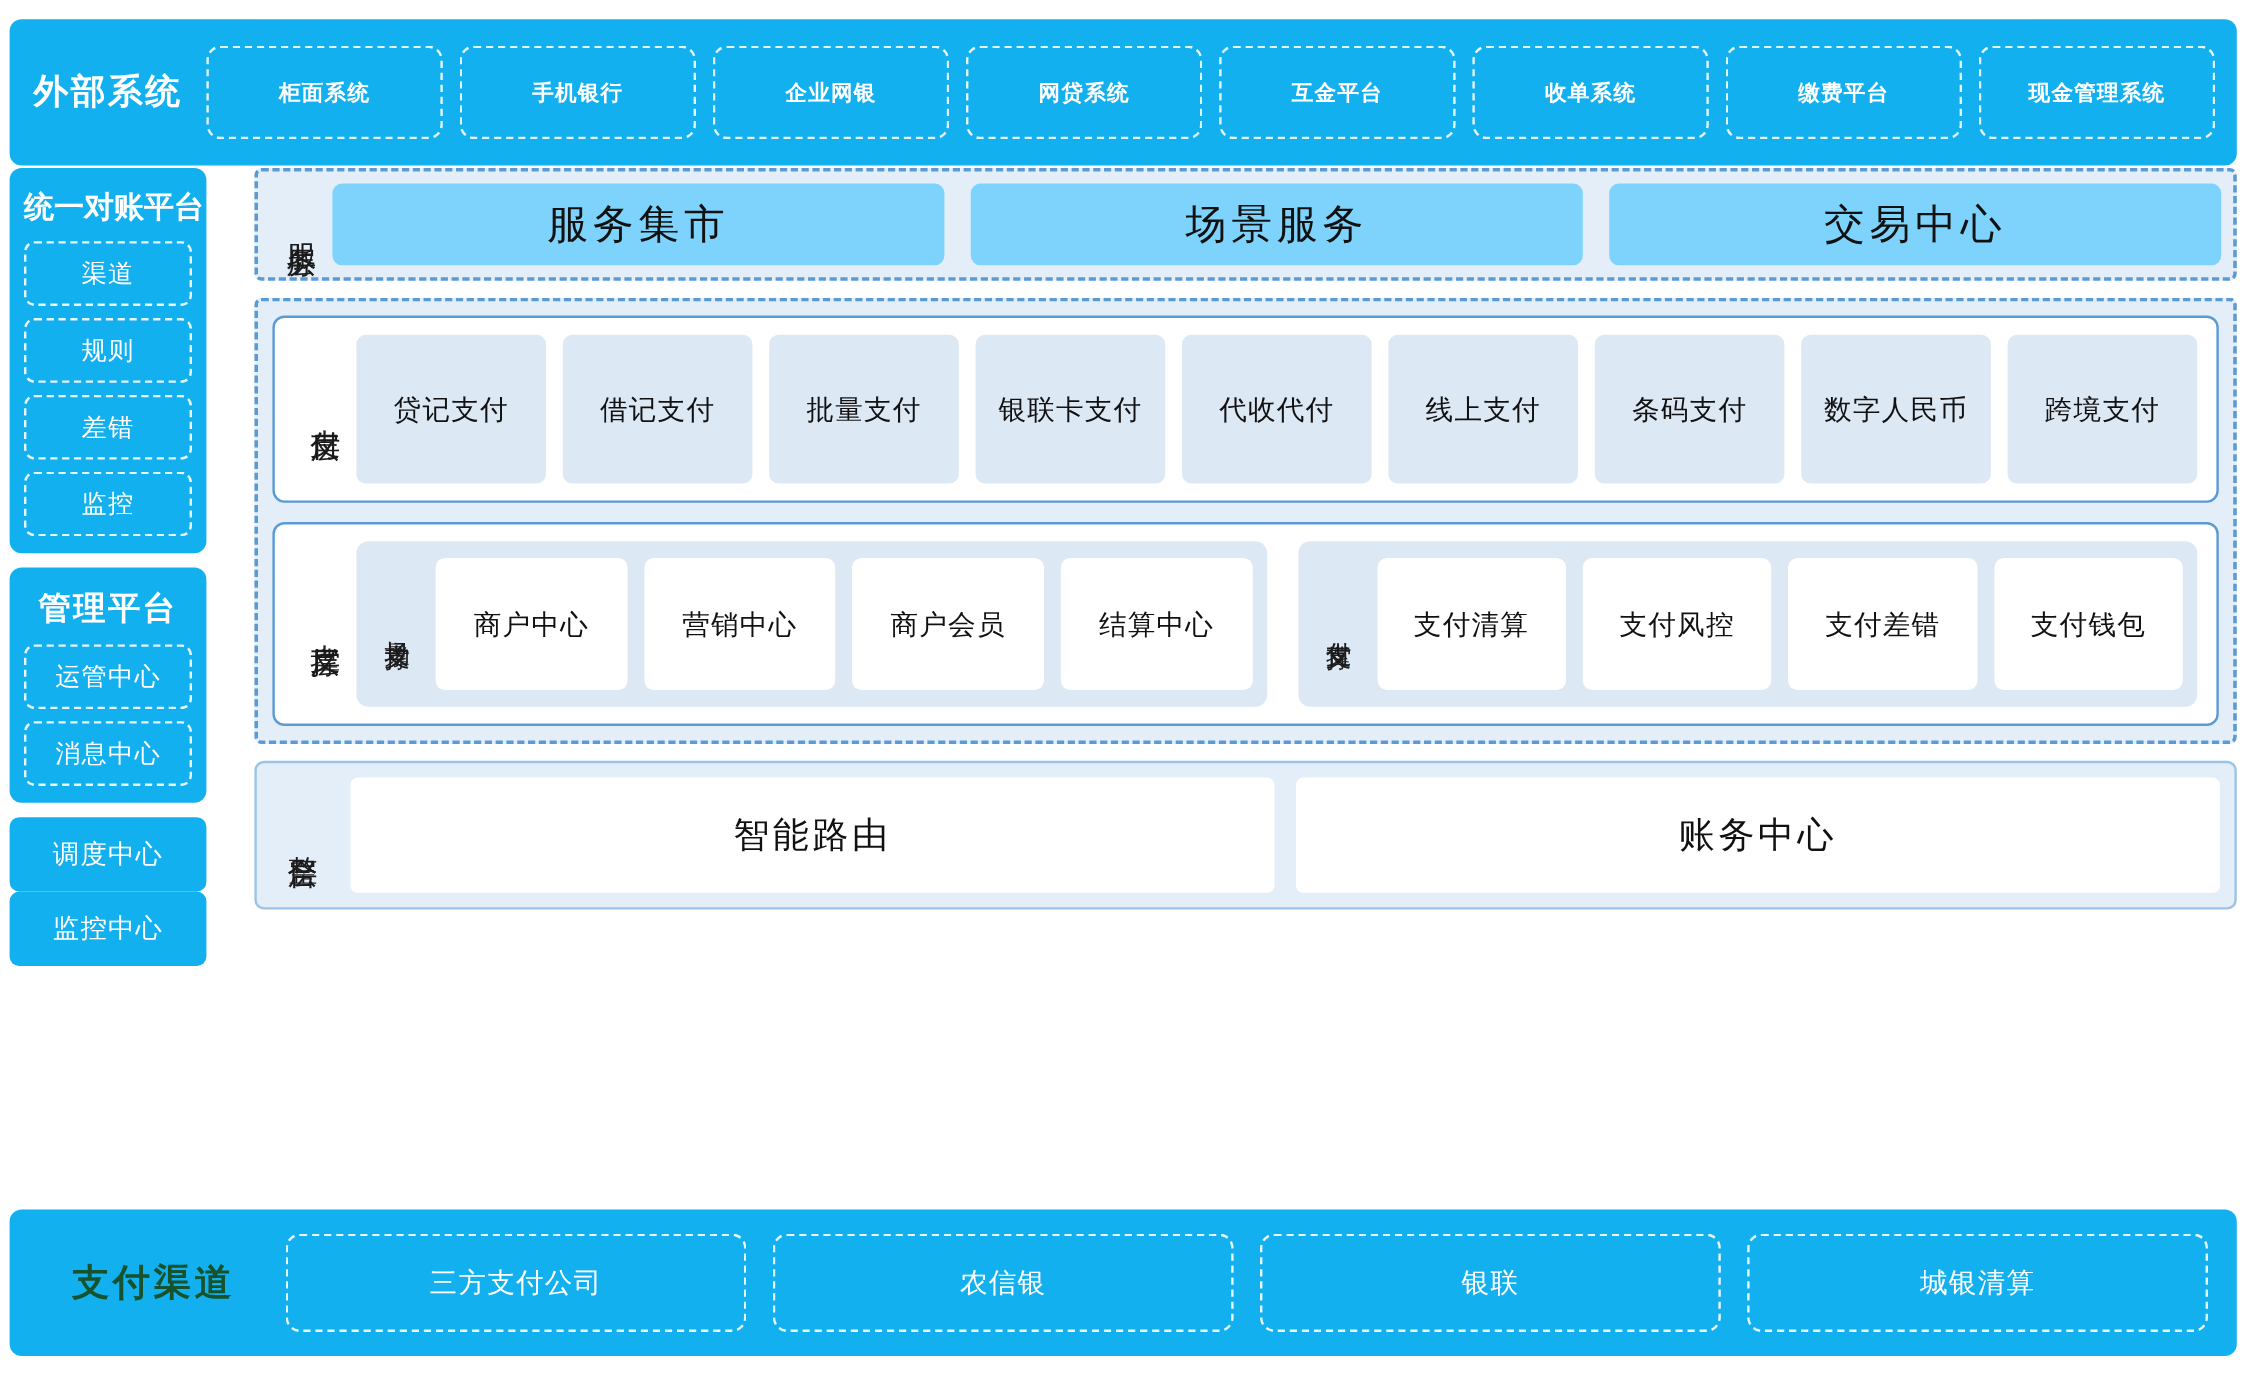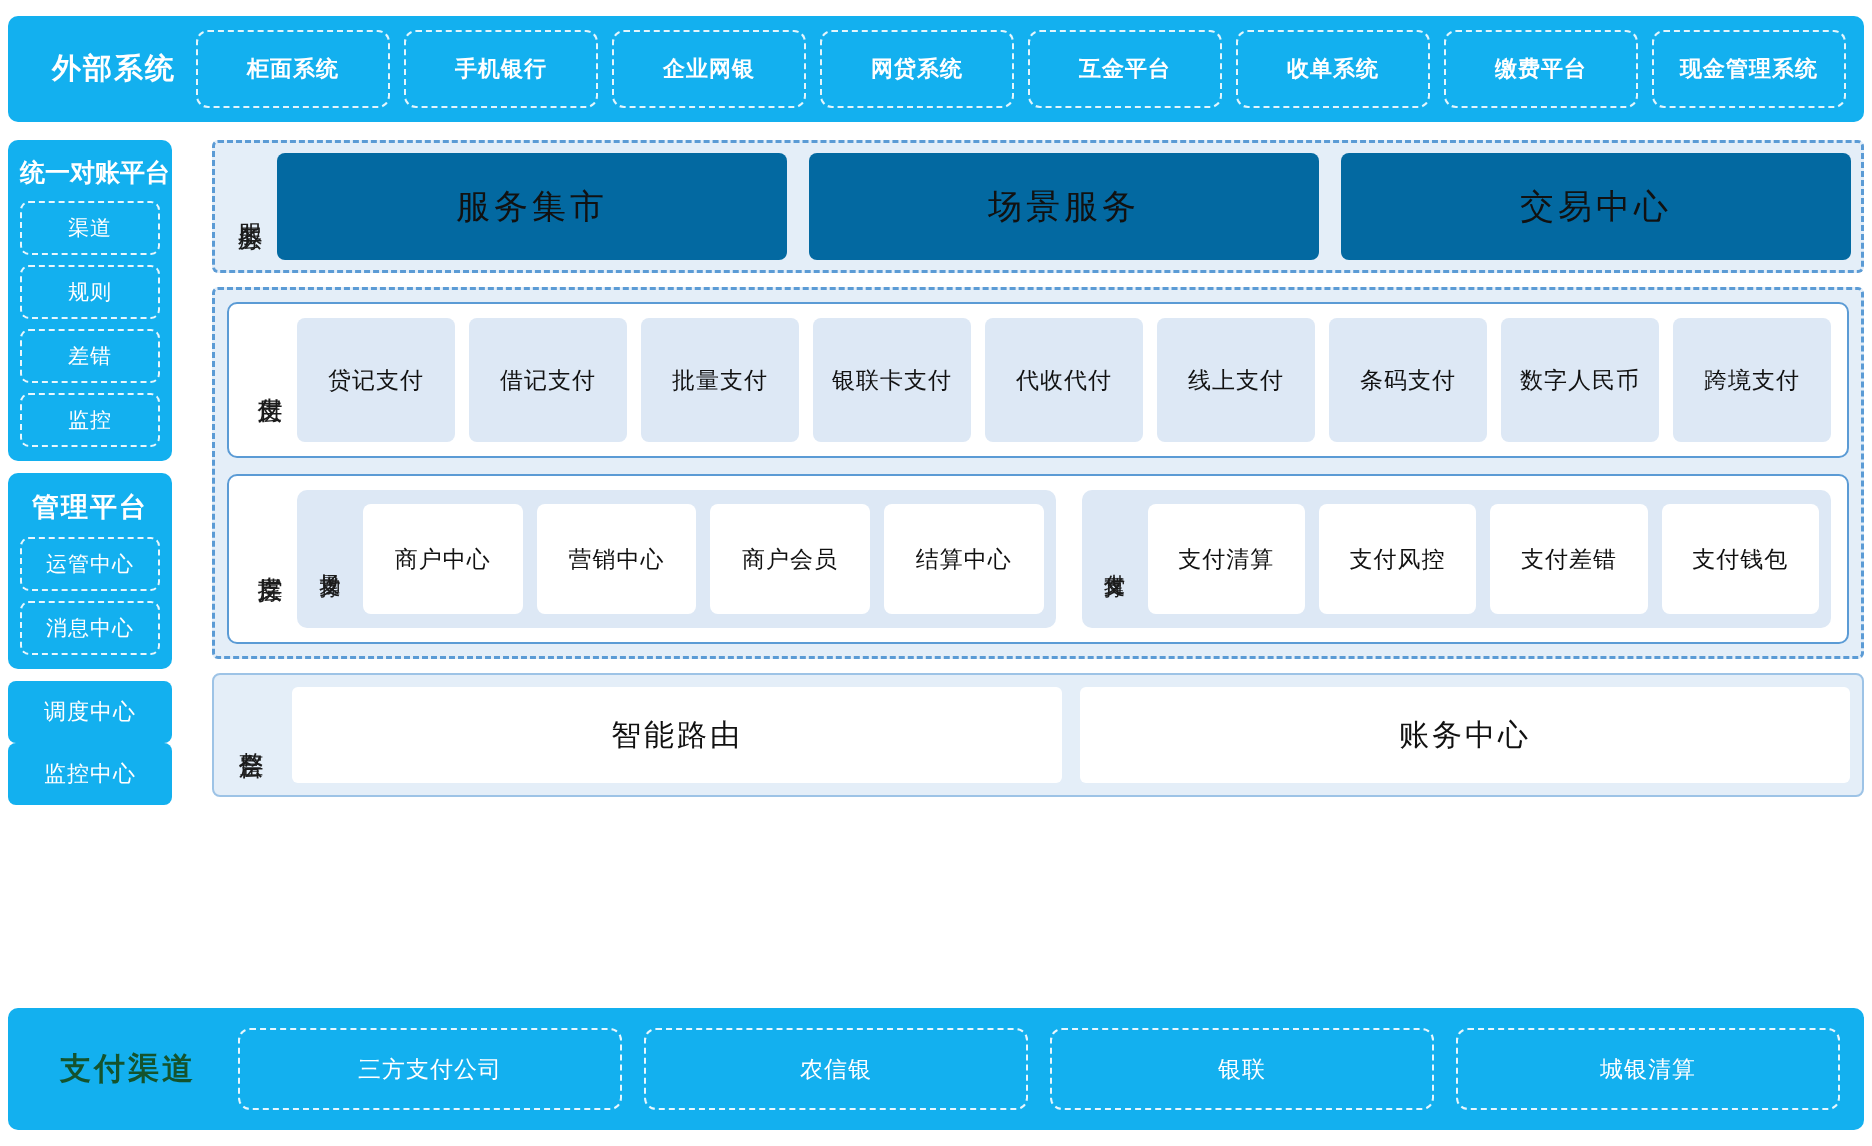--- a/index.html
+++ b/index.html
@@ -6,32 +6,32 @@
   html, body {
     width: 1872px; height: 1146px;
     background: #ffffff;
     font-family: "Liberation Sans", "DejaVu Sans", sans-serif;
     overflow: hidden;
   }
   #root { position: relative; width: 1872px; height: 1146px; }
 
   
   .ext-bar {
-    position: absolute; left: 8px; top: 16px; width: 1856px; height: 106px;
+    position: absolute; left: 8px; top: 16px; width: 1856px; height: 122px;
     background: #13b0ef; border-radius: 10px;
-    display: flex; align-items: center; padding: 0 18px 0 24px;
+    display: flex; align-items: center; padding: 0 18px 0 0;
   }
   .ext-title {
     color: #ffffff; font-size: 29px; font-weight: bold; letter-spacing: 2px;
     width: 164px; text-align: center; flex: 0 0 164px;
   }
   .ext-items { display: flex; flex: 1; gap: 14px; }
   .ext-chip {
     flex: 1 1 0; height: 78px; border: 2px dashed rgba(255,255,255,.88);
-    border-radius: 12px; color: #fff; font-size: 22px; font-weight: bold;
+    border-radius: 12px; color: #fff; font-size: 18px; font-weight: bold;
     display: flex; align-items: center; justify-content: center; letter-spacing: 1px;
   }
 
   
   .side-col { position: absolute; left: 8px; top: 140px; width: 164px; }
   .side-panel {
     background: #13b0ef; border-radius: 10px; padding: 10px 12px 14px;
     margin-bottom: 12px;
   }
   .side-panel-title {
@@ -82,21 +82,21 @@
     font-size: 25px; color: #1b1b1b; letter-spacing: 2px;
     display: flex; align-items: center; justify-content: center;
     flex: 0 0 52px; font-weight: normal;
   }
   .vlabel.small { font-size: 21px; flex: 0 0 42px; letter-spacing: 1px; }
 
   
   .svc-wrap { margin-bottom: 14px; }
   .svc-row { display: flex; gap: 22px; flex: 1; }
   .svc-card {
-    flex: 1 1 0; height: 107px; background: #0369a1; border-radius: 8px;
+    flex: 1 1 0; height: 68px; background: #7dd3fc; border-radius: 8px;
     display: flex; align-items: center; justify-content: center;
     font-size: 34px; color: #111; letter-spacing: 4px;
   }
 
   
   .mid-wrap { padding: 12px; }
   .panel {
     background: #ffffff; border: 2px solid #5b9bd5; border-radius: 10px;
     padding: 14px 16px;
   }

